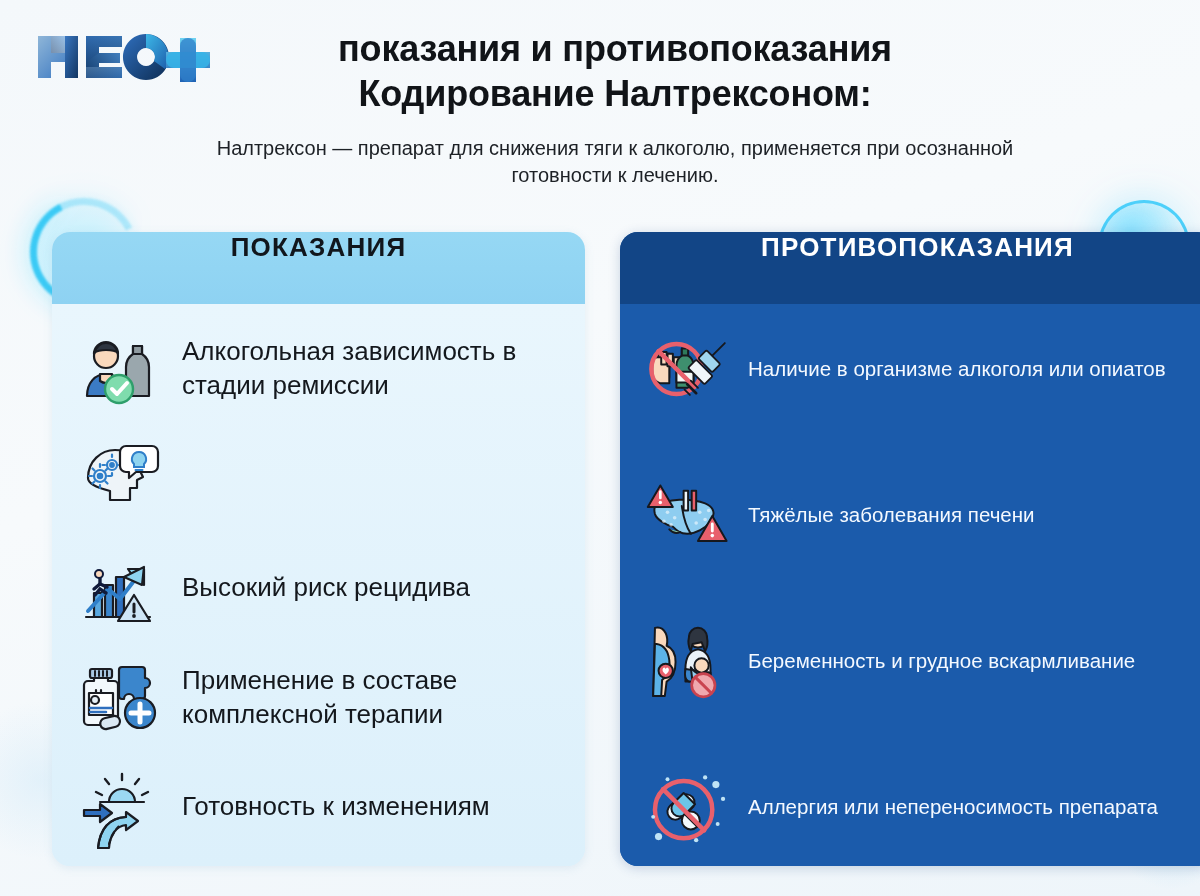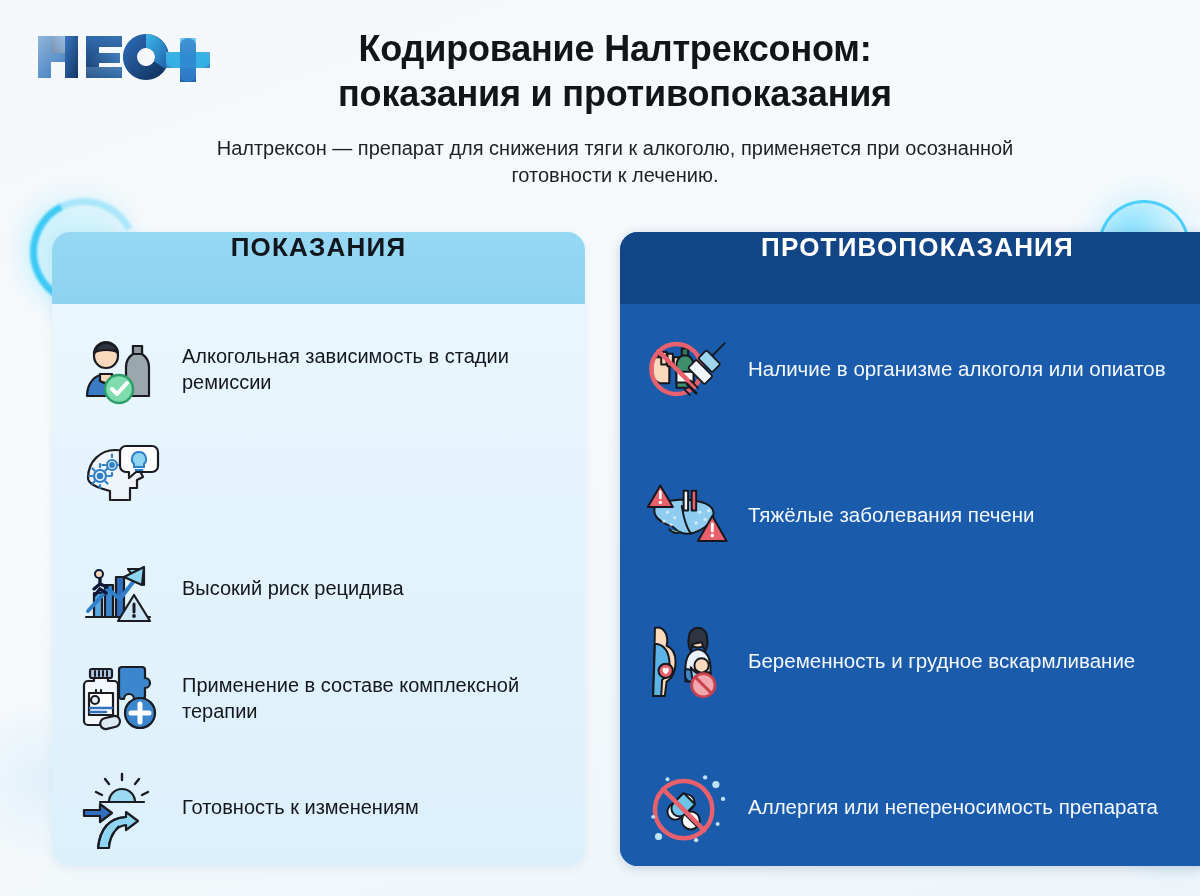--- a/index.html
+++ b/index.html
@@ -142,21 +142,21 @@
     display: flex;
     align-items: center;
     gap: 18px;
   }
   .item-icon {
     flex: 0 0 auto;
     width: 86px; height: 86px;
     display: flex; align-items: center; justify-content: center;
   }
   .item-text {
-    font-size: 20px;
+    font-size: 26px;
     line-height: 1.30;
   }
   #card-indications .item-text { color: #14181d; }
   #card-contraindications .item-text { color: #f4f9ff; }
   #card-contraindications .item { gap: 16px; }
   #card-contraindications .item-text { font-size: 20.5px; }
 </style>
 </head>
 <body>
 
@@ -202,22 +202,22 @@
 
     <path d="M112 4 a23 23 0 1 1 -.1 0 Z M112 18 a9 9 0 1 0 .1 0 Z" fill="url(#lgB)" fill-rule="evenodd"></path>
     <path d="M112 4 a23 23 0 0 1 19 35 l-11 -8 a9 9 0 0 0 -8 -13 Z" fill="url(#lgD)" opacity=".9"></path>
 
     <path d="M146 8 h16 v14 h14 v16 h-14 v14 h-16 V38 h-14 V22 h14 Z" rx="6" fill="url(#lgE)"></path>
     <rect x="132" y="22" width="44" height="16" rx="8" fill="#35b4e8" opacity=".85"></rect>
     <rect x="146" y="8" width="16" height="44" rx="8" fill="#2f7fc9" opacity=".75"></rect>
   </svg>
 
   <div id="title-block">
+    <div class="title-line">показания и противопоказания</div>
     <div class="title-line">Кодирование Налтрексоном:</div>
-    <div class="title-line">показания и противопоказания</div>
     <div id="subtitle">
       <b>Налтрексон</b><span> — препарат для снижения тяги к алкоголю, применяется при </span><b>осознанной готовности к лечению.</b>
     </div>
   </div>
 </header>
 
 <div id="cards">
 
   <section class="card" id="card-indications">
     <div class="card-header">

